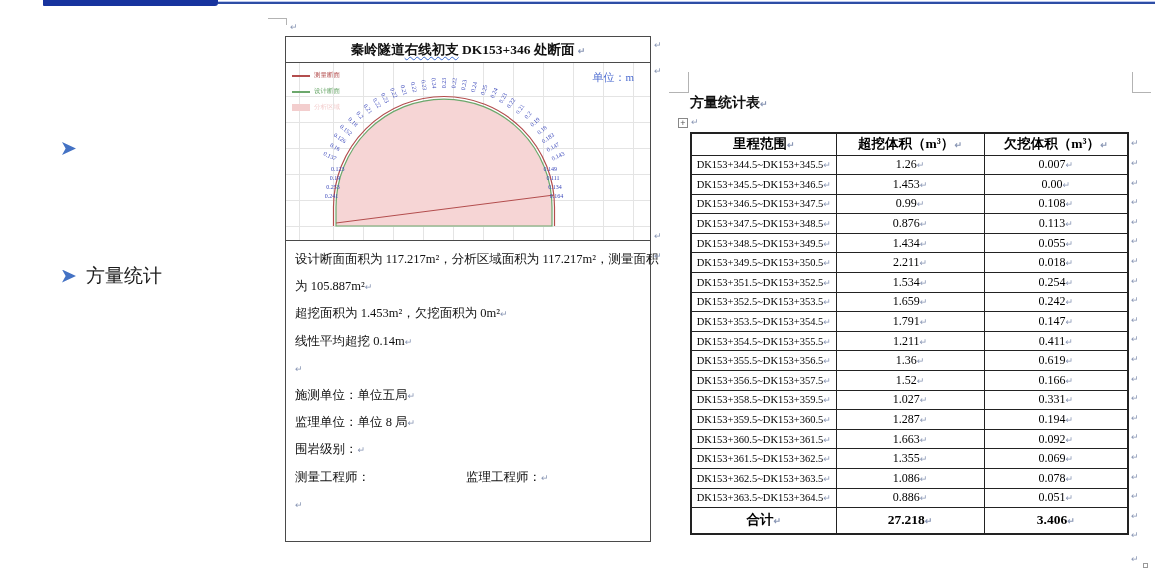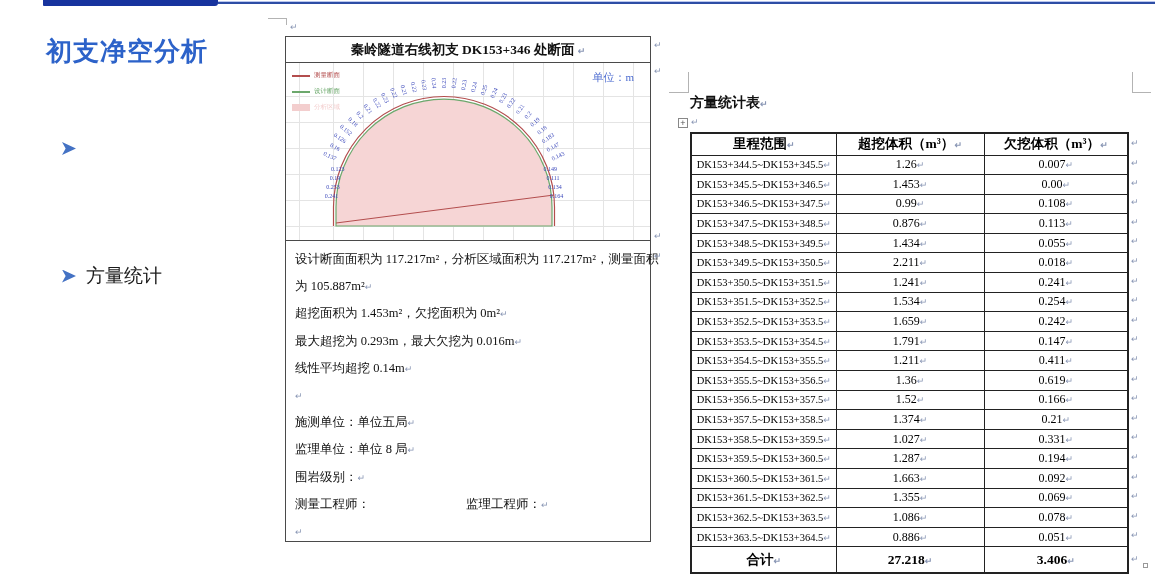--- a/index.html
+++ b/index.html
@@ -31,21 +31,21 @@
   .vmark{position:absolute;width:1px;background:var(--line-gray);}
   .pilcrow{color:var(--mark-gray);font-size:9px;line-height:1;}
   .abs-pilcrow{position:absolute;font-size:9px;color:var(--mark-gray);}
 
   
   .mid-doc{position:absolute;left:285px;top:36px;width:366px;height:506px;
     border:1.5px solid #4a4a4a;background:#fff;
     font-family:"Liberation Serif",serif;}
   .doc-title-row{height:26px;line-height:25px;border-bottom:1px solid #4a4a4a;
     text-align:center;font-size:13.5px;font-weight:bold;color:#111;}
-  .wavy{text-decoration-style:wavy;
+  .wavy{text-decoration:underline;text-decoration-style:wavy;
     text-decoration-color:#3b6cd4;text-decoration-thickness:1px;text-underline-offset:2px;}
   .chart{position:relative;height:178px;border-bottom:1px solid #4a4a4a;overflow:hidden;
     background-image:
       repeating-linear-gradient(to right,transparent 0 29px,#e4e4e4 29px 30px),
       repeating-linear-gradient(to bottom,transparent 0 25px,#e4e4e4 25px 26px);
     background-position:18px 8px;}
   .tunnel-svg{position:absolute;left:0;top:0;}
   .fill-region{fill:var(--tunnel-fill);stroke:var(--design-green);stroke-width:1.2;}
   .measured{fill:none;stroke:var(--measured-red);stroke-width:1.2;}
   .diagonal{fill:none;stroke:var(--measured-red);stroke-width:1;}
@@ -83,21 +83,20 @@
     border:1px solid #999;}
 </style>
 </head>
 <body>
 
 <div id="slide">
 
   <div class="bar-thick"></div>
   <div class="bar-thin"></div>
 
-  <div class="slide-title">初支净空分析</div>
   <div id="bullet-list">
       <div class="bullet-item" style="top: 142px;">
         <div class="bullet-arrow"></div>
       </div>
       <div class="bullet-item" style="top: 263px;">
         <div class="bullet-arrow"></div>
         <span class="bullet-label">方量统计</span>
       </div>
     </div>
 
@@ -168,21 +167,20 @@
           <span class="arc-label" style="left: 253.185px; top: 103.352px; transform: rotate(0deg);">0.149</span>
           <span class="arc-label" style="left: 255.978px; top: 112.119px; transform: rotate(0deg);">0.111</span>
           <span class="arc-label" style="left: 258.047px; top: 121.084px; transform: rotate(0deg);">0.134</span>
           <span class="arc-label" style="left: 259.381px; top: 130.188px; transform: rotate(0deg);">0.164</span>
         </div>
     </div>
     <div class="doc-body" id="doc-body">
         <div class="doc-line"><span>设计断面面积为 117.217m²，分析区域面积为 117.217m²，测量面积</span></div>
         <div class="doc-line"><span>为 105.887m²</span><span class="pilcrow">↵</span></div>
         <div class="doc-line"><span>超挖面积为 1.453m²，欠挖面积为 0m²</span><span class="pilcrow">↵</span></div>
-        <div class="doc-line"><span>最大超挖为 0.293m，最大欠挖为 0.016m</span><span class="pilcrow">↵</span></div>
         <div class="doc-line"><span>线性平均超挖 0.14m</span><span class="pilcrow">↵</span></div>
         <div class="doc-line"><span></span><span class="pilcrow">↵</span></div>
         <div class="doc-line"><span>施测单位：单位五局</span><span class="pilcrow">↵</span></div>
         <div class="doc-line"><span>监理单位：单位 8 局</span><span class="pilcrow">↵</span></div>
         <div class="doc-line"><span>围岩级别：</span><span class="pilcrow">↵</span></div>
         <div class="doc-line"><span>测量工程师：</span><span class="gap2">监理工程师：</span><span class="pilcrow">↵</span></div>
         <div class="doc-line"><span></span><span class="pilcrow">↵</span></div>
       </div>
   </div>
 
@@ -240,25 +238,20 @@
           <td class="mileage"><span>DK153+348.5~DK153+349.5</span><span class="pilcrow">↵</span></td>
           <td><span>1.434</span><span class="pilcrow">↵</span></td>
           <td><span>0.055</span><span class="pilcrow">↵</span></td>
         </tr>
         <tr>
           <td class="mileage"><span>DK153+349.5~DK153+350.5</span><span class="pilcrow">↵</span></td>
           <td><span>2.211</span><span class="pilcrow">↵</span></td>
           <td><span>0.018</span><span class="pilcrow">↵</span></td>
         </tr>
         <tr>
-          <td class="mileage"><span>DK153+350.5~DK153+351.5</span><span class="pilcrow">↵</span></td>
-          <td><span>1.241</span><span class="pilcrow">↵</span></td>
-          <td><span>0.241</span><span class="pilcrow">↵</span></td>
-        </tr>
-        <tr>
           <td class="mileage"><span>DK153+351.5~DK153+352.5</span><span class="pilcrow">↵</span></td>
           <td><span>1.534</span><span class="pilcrow">↵</span></td>
           <td><span>0.254</span><span class="pilcrow">↵</span></td>
         </tr>
         <tr>
           <td class="mileage"><span>DK153+352.5~DK153+353.5</span><span class="pilcrow">↵</span></td>
           <td><span>1.659</span><span class="pilcrow">↵</span></td>
           <td><span>0.242</span><span class="pilcrow">↵</span></td>
         </tr>
         <tr>
@@ -273,25 +266,20 @@
         </tr>
         <tr>
           <td class="mileage"><span>DK153+355.5~DK153+356.5</span><span class="pilcrow">↵</span></td>
           <td><span>1.36</span><span class="pilcrow">↵</span></td>
           <td><span>0.619</span><span class="pilcrow">↵</span></td>
         </tr>
         <tr>
           <td class="mileage"><span>DK153+356.5~DK153+357.5</span><span class="pilcrow">↵</span></td>
           <td><span>1.52</span><span class="pilcrow">↵</span></td>
           <td><span>0.166</span><span class="pilcrow">↵</span></td>
-        </tr>
-        <tr>
-          <td class="mileage"><span>DK153+357.5~DK153+358.5</span><span class="pilcrow">↵</span></td>
-          <td><span>1.374</span><span class="pilcrow">↵</span></td>
-          <td><span>0.21</span><span class="pilcrow">↵</span></td>
         </tr>
         <tr>
           <td class="mileage"><span>DK153+358.5~DK153+359.5</span><span class="pilcrow">↵</span></td>
           <td><span>1.027</span><span class="pilcrow">↵</span></td>
           <td><span>0.331</span><span class="pilcrow">↵</span></td>
         </tr>
         <tr>
           <td class="mileage"><span>DK153+359.5~DK153+360.5</span><span class="pilcrow">↵</span></td>
           <td><span>1.287</span><span class="pilcrow">↵</span></td>
           <td><span>0.194</span><span class="pilcrow">↵</span></td>

